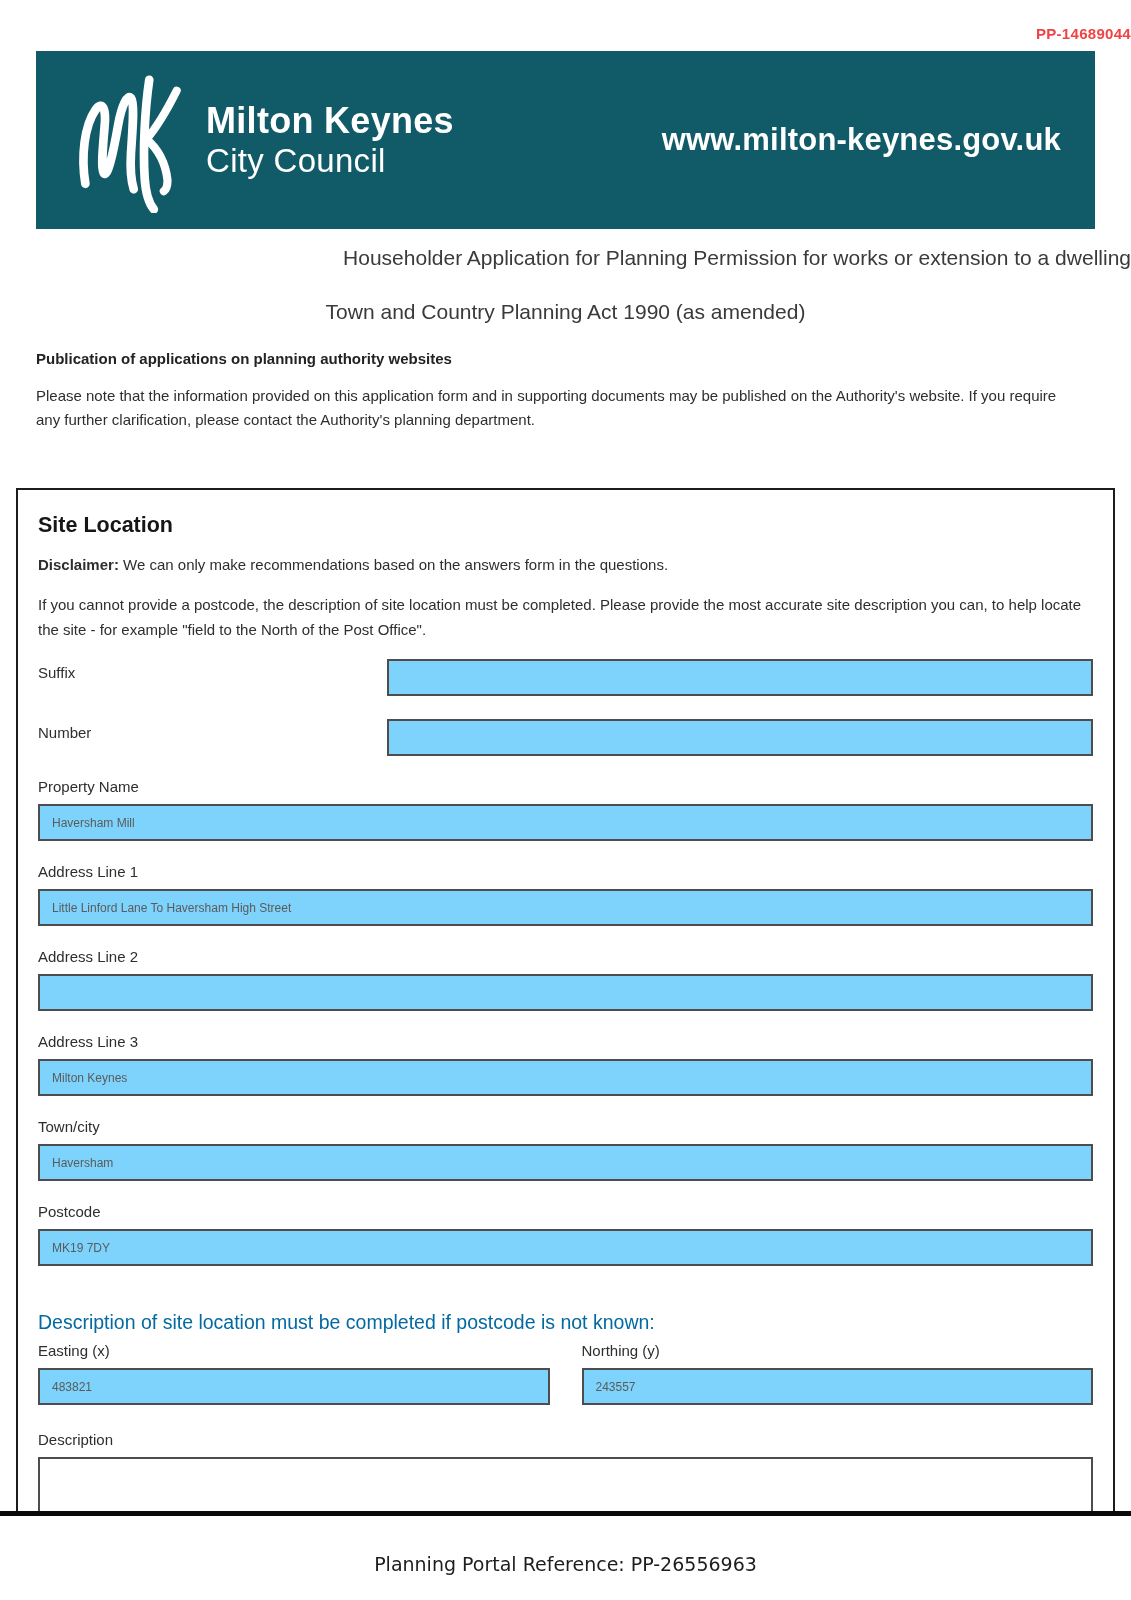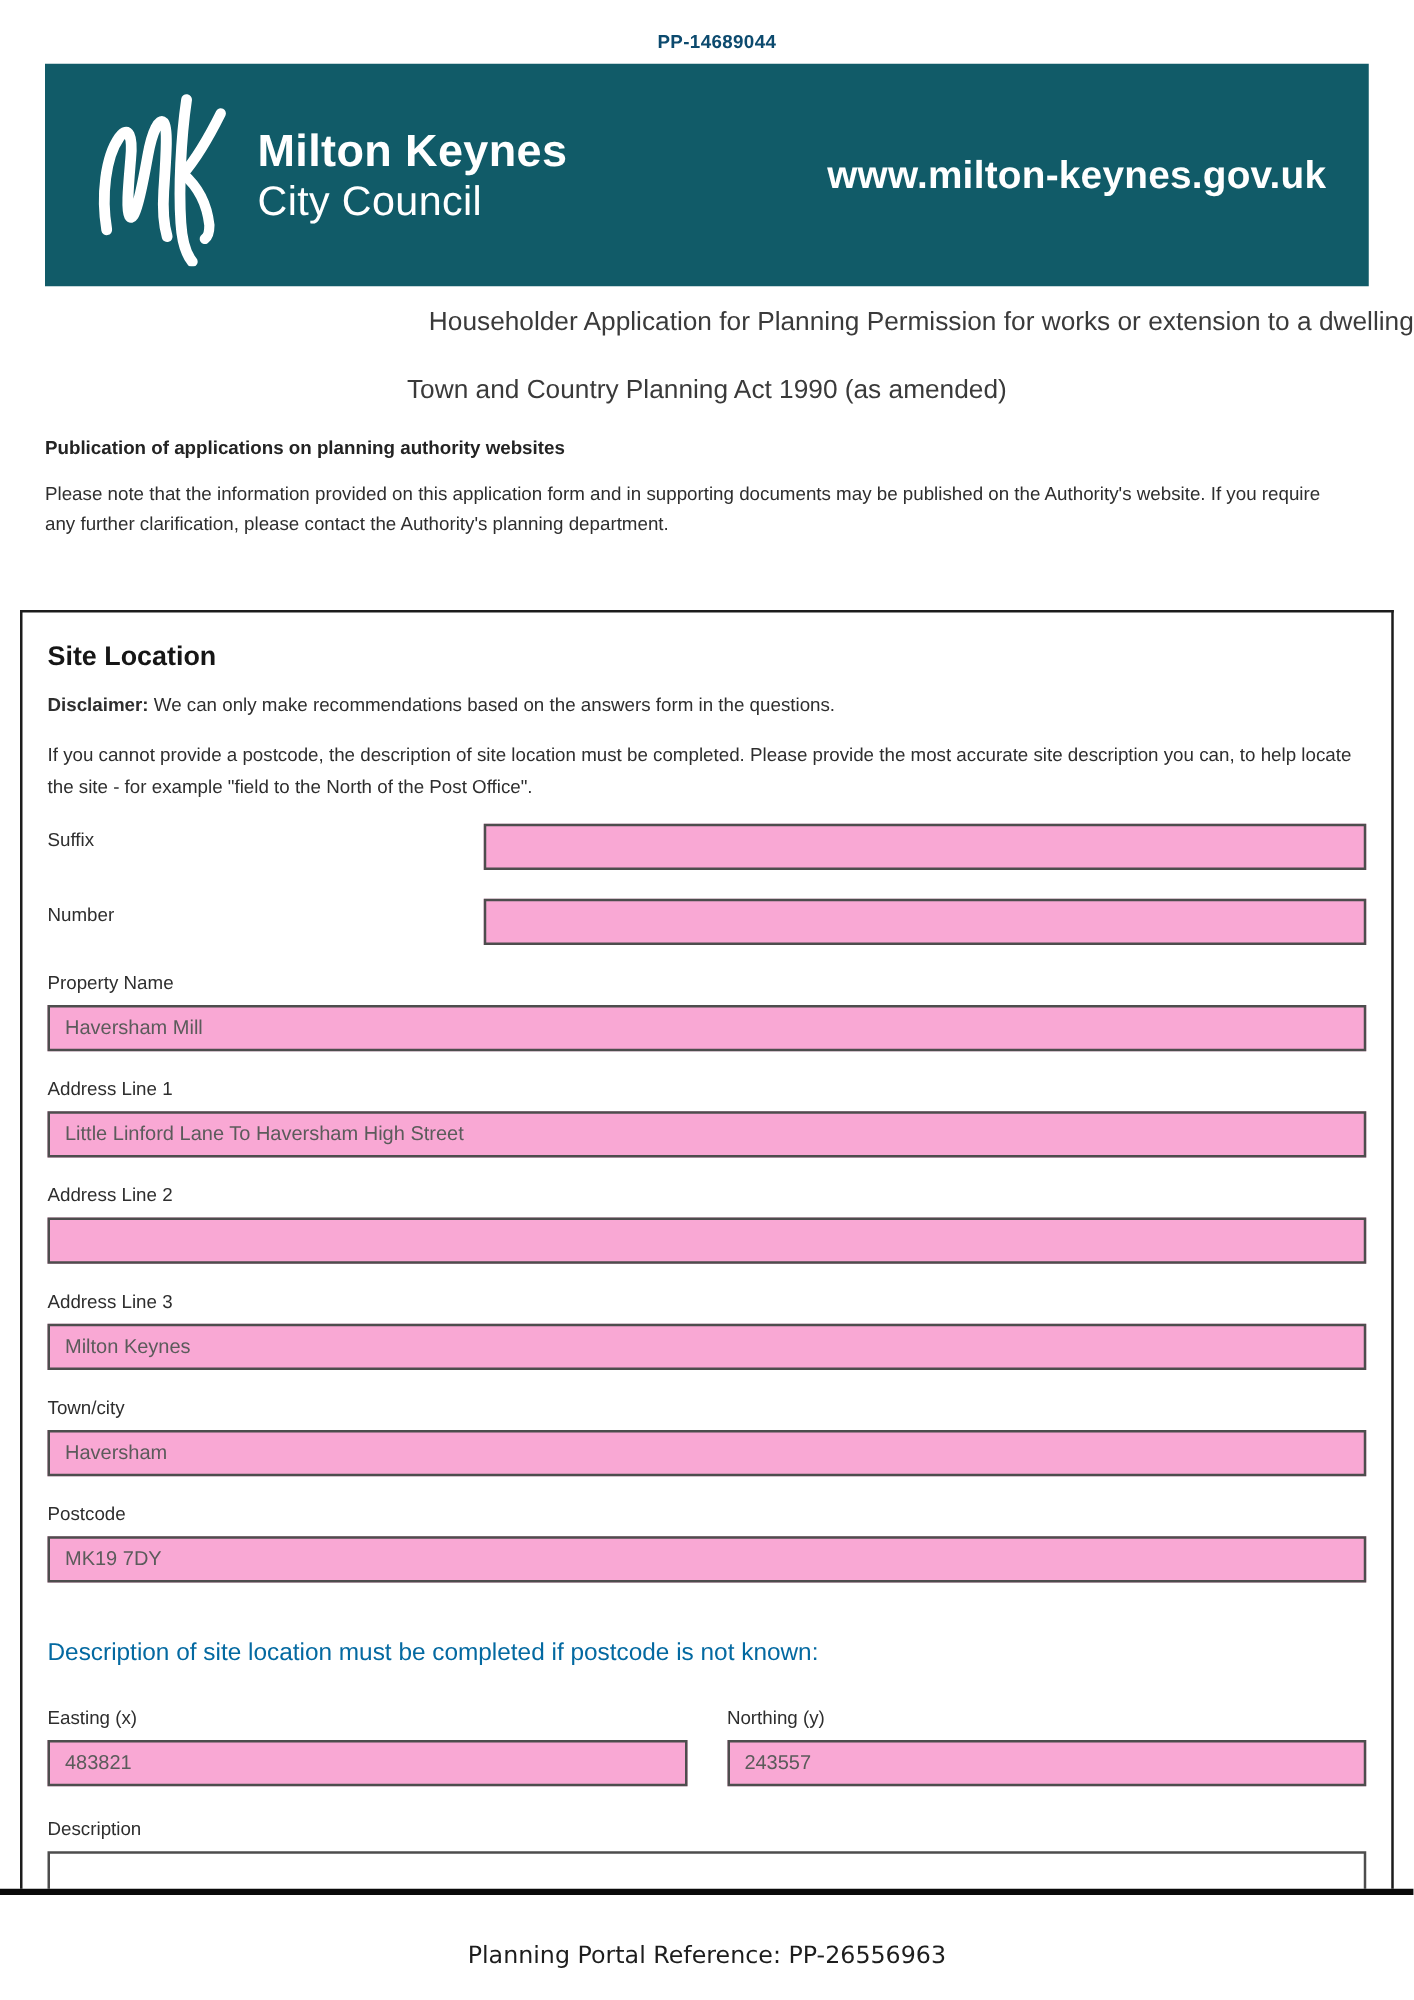--- a/index.html
+++ b/index.html
@@ -2,22 +2,22 @@
 <html><head>
 <meta charset="utf-8">
 <style>
   html,body { margin:0; padding:0; background:#ffffff; }
   .page {
     width:1131px; height:1600px; margin:0 auto; background:#ffffff;
     font-family:"Liberation Sans", sans-serif; color:#2e2e2e;
     position:relative; overflow:hidden;
   }
   .top-ref {
-    padding-top:25px; text-align:center; font-weight:bold;
-    font-size:15px; color:#0c4a6e; letter-spacing:0.3px;padding-left:16px;
+    padding-top:25px; text-align:right; font-weight:bold;
+    font-size:15px; color:#ef4444; letter-spacing:0.3px;padding-left:16px;
   }
   
   .band {
     margin:9px 36px 0 36px; height:178px; background:#115b68;
     display:flex; align-items:center;
   }
   .logo-wrap { display:flex; align-items:center; margin-left:36px; gap:16px; }
   .logo-mark { width:118px; height:146px; flex:0 0 auto; }
   .logo-text { line-height:1.05; }
   .logo-line1 { color:#ffffff; font-weight:700; font-size:36px; letter-spacing:0.3px; }
@@ -38,30 +38,30 @@
     padding:0 20px; overflow:hidden;
   }
   .sl-head { font-size:21.5px; font-weight:700; color:#161616; margin-top:23px; }
   .sl-disc { font-size:15px; margin-top:18px; color:#2e2e2e; }
   .sl-note { font-size:15px; line-height:25px; margin-top:19px; color:#2e2e2e; }
   .inline-row { display:flex; align-items:flex-start; margin-top:23px; }
   .inline-row .f-label { width:349px; flex:0 0 349px; font-size:15px; color:#2e2e2e; padding-top:5px; }
   .inline-row .txt { flex:1; }
   .txt {
     height:37px; width:100%; box-sizing:border-box;
-    border:2px solid #4d4d4d; border-radius:0; background:#f9a8d4;
-    font-family:"Liberation Sans", sans-serif; font-size:16px; color:#5b5b5b;
+    border:2px solid #4d4d4d; border-radius:0; background:#7dd3fc;
+    font-family:"Liberation Sans", sans-serif; font-size:12px; color:#5b5b5b;
     padding:0 12px; outline:none; display:block;
   }
   .field { margin-top:22px; }
   .field .f-label { display:block; font-size:15px; color:#2e2e2e; margin-bottom:9px; }
   .desc-head { font-size:19.5px; color:#0369a1; margin-top:45px; }
   .coord-row { display:flex; gap:32px; }
   .coord-col { flex:1; }
-  .coord-col .f-label { display:block; font-size:15px; color:#2e2e2e; margin-top:32px; margin-bottom:9px; }
+  .coord-col .f-label { display:block; font-size:15px; color:#2e2e2e; margin-top:8px; margin-bottom:9px; }
   .txtarea {
     width:100%; height:110px; box-sizing:border-box; display:block;
     border:2px solid #4d4d4d; background:#ffffff; resize:none; outline:none;
     font-family:"Liberation Sans", sans-serif; font-size:16px; color:#5b5b5b; padding:8px 12px;
   }
   .desc-field { margin-top:26px; }
   
   .page-break { height:5px; background:#0a0a0a; width:1131px; }
   .footer {
     margin-top:37px; text-align:center; font-size:19px; color:#1d1d1d;

